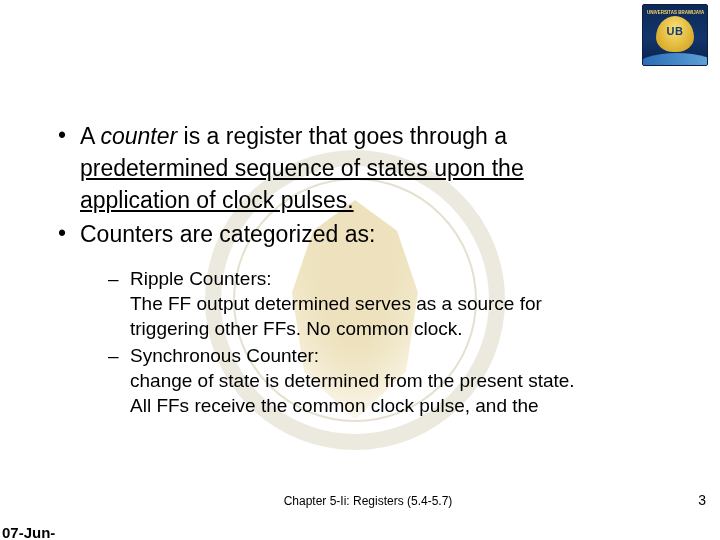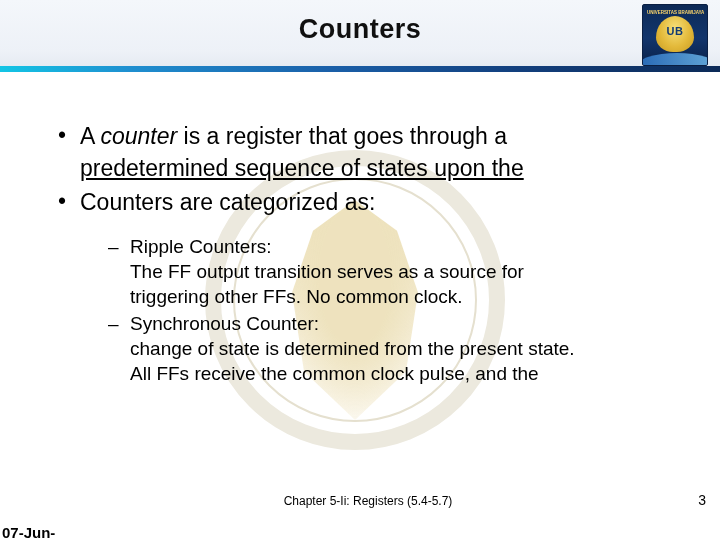--- a/index.html
+++ b/index.html
@@ -238,46 +238,43 @@
 
 <div id="slide">
 
   <div class="watermark">
     <div class="wm-ring"></div>
     <div class="wm-ring-inner"></div>
     <div class="wm-emblem"></div>
 
   </div>
 
-  <div class="topbar">
-    <div class="title">Counters</div>
-    <div class="topbar-accent"></div>
-  </div>
 
   <div class="logo">
     <div class="logo-text">UNIVERSITAS BRAWIJAYA</div>
     <div class="logo-shield"></div>
     <div class="logo-swoosh"></div>
   </div>
 
   <div class="content">
     <ul class="l1">
       <li>
         <span>A </span><em class="book">counter</em><span> is a register that goes through a</span><br>
         <span class="bullet-1-line2">predetermined sequence of states upon the</span><br>
+        <span class="bullet-1-line2">application of clock pulses.</span>
       </li>
       <li>
         <span>Counters are categorized as:</span>
       </li>
     </ul>
 
     <ul class="l2">
       <li>
         <span class="sub-line">Ripple Counters:</span>
-        <span class="sub-line">The FF output transition serves as a source for</span>
+        <span class="sub-line">The FF output determined serves as a source for</span>
         <span class="sub-line">triggering other FFs.  No common clock.</span>
       </li>
       <li>
         <span class="sub-line">Synchronous Counter:</span>
         <span class="sub-line">change of state is determined from the present state.</span>
         <span class="sub-line">All FFs receive the common clock pulse, and the</span>
       </li>
     </ul>
   </div>
 

